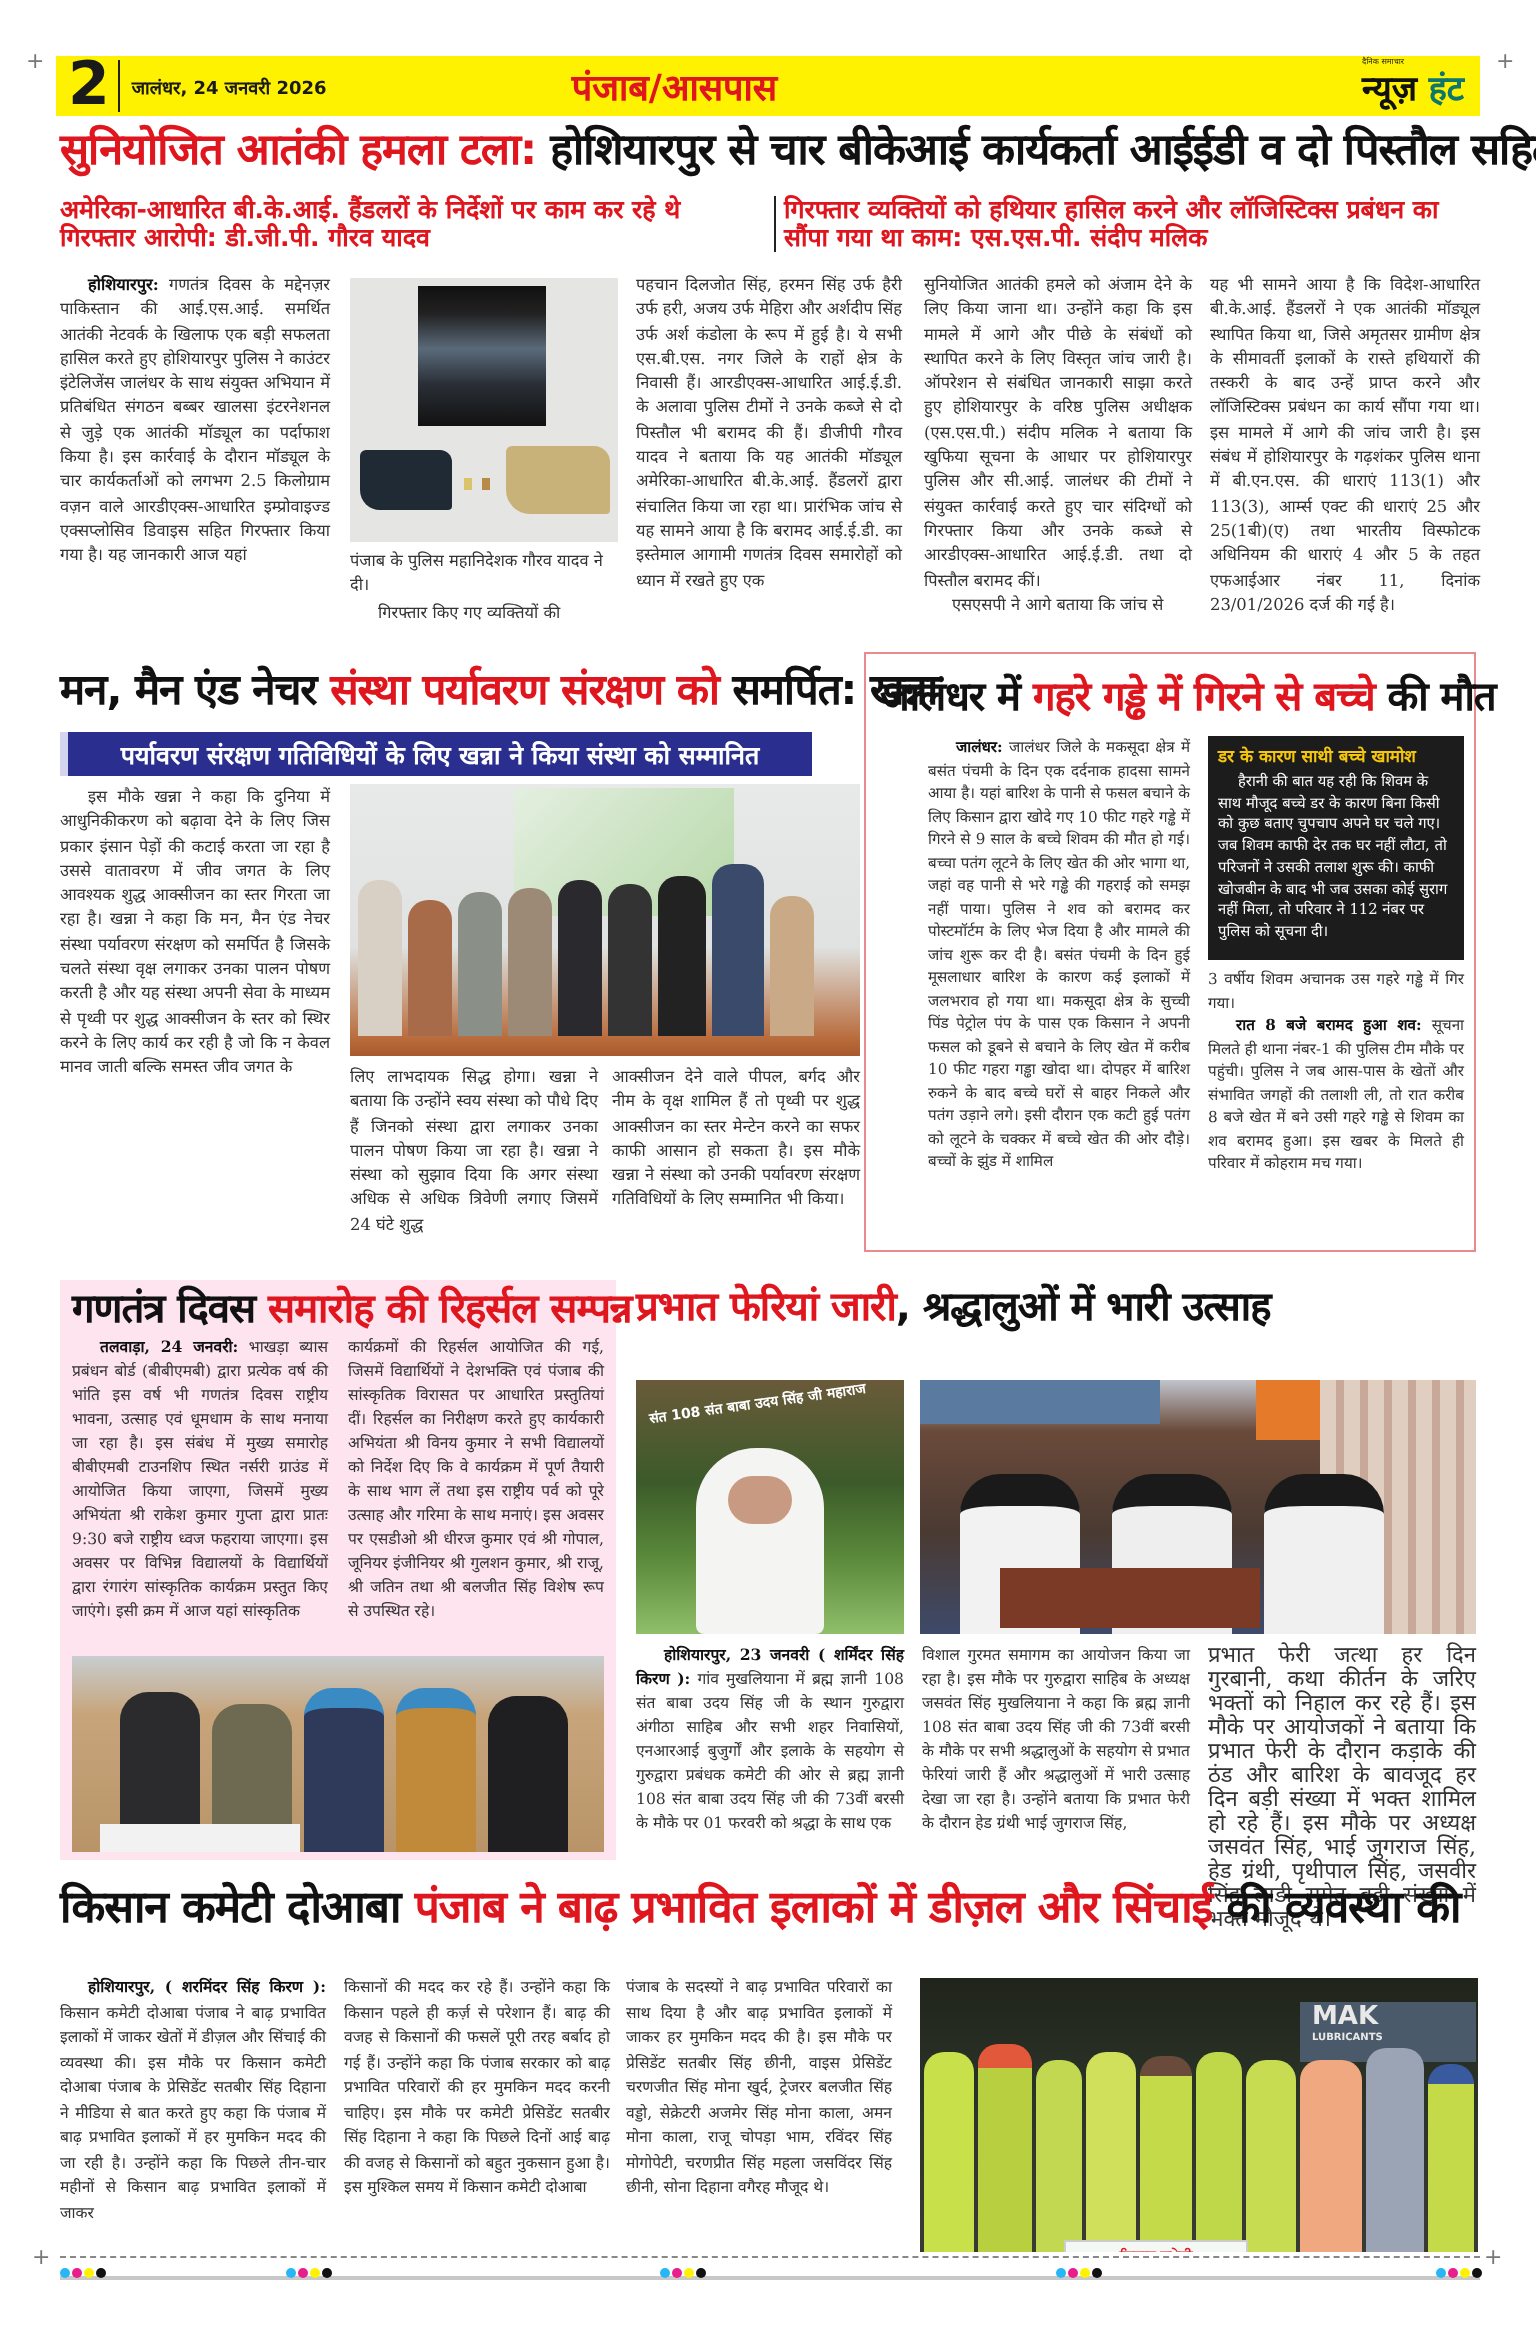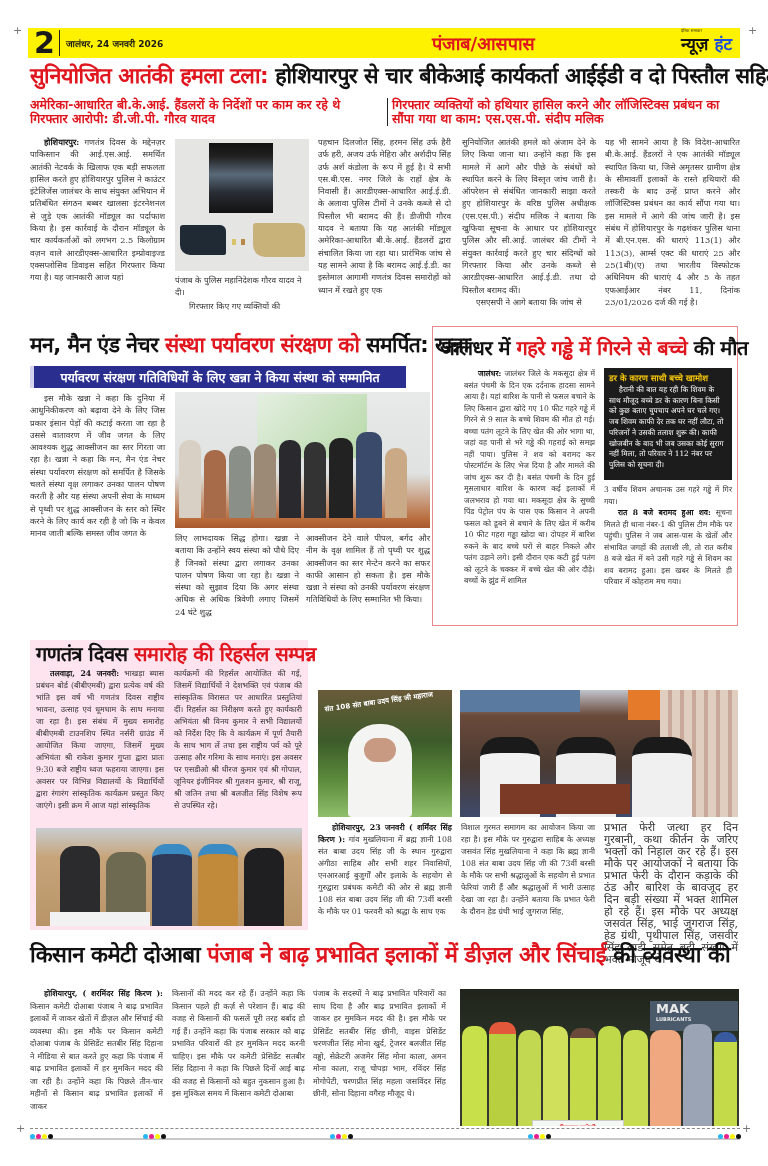--- a/index.html
+++ b/index.html
@@ -1,24 +1,24 @@
 <!DOCTYPE html>
 <html><head>
 <meta charset="utf-8">
 <style>
   * { box-sizing: border-box; margin: 0; padding: 0; }
   body { width: 768px; height: 1166px; background: #fff; font-family: "DejaVu Serif", serif; color: #1a1a1a; position: relative; overflow: hidden; }
   .reg { position: absolute; font-family: "DejaVu Sans", sans-serif; font-size: 11px; color: #777; }
   .masthead { position: absolute; left: 28px; top: 28px; width: 712px; height: 30px; background: #fff200; display: flex; align-items: center; }
   .page-num { font-family: "DejaVu Sans", sans-serif; font-weight: bold; font-size: 30px; line-height: 30px; padding: 0 4px 0 6px; border-right: 1px solid #222; height: 26px; display: flex; align-items: center; }
   .dateline { font-family: "DejaVu Sans", sans-serif; font-size: 9px; font-weight: bold; margin-left: 6px; width: 160px; }
-  .section-title { font-family: "DejaVu Sans", sans-serif; font-weight: bold; font-size: 18px; color: #e0161f; flex: 1; text-align: center; margin-left: 60px; }
+  .section-title { font-family: "DejaVu Sans", sans-serif; font-weight: bold; font-size: 18px; color: #e0161f; flex: 1; margin-left: 60px; }
   .logo { font-family: "DejaVu Sans", sans-serif; font-weight: bold; font-size: 17px; margin-right: 8px; position: relative; }
   .logo .l1 { color: #111; }
-  .logo .l2 { color: #1d4ed8; text-align: right; }
+  .logo .l2 { color: #0f766e; text-align: right; }
   .logo .tiny { position: absolute; top: -4px; left: 0; font-size: 4px; font-weight: normal; }
   .headline { position: absolute; font-family: "DejaVu Sans", sans-serif; font-weight: bold; letter-spacing: -0.5px; white-space: nowrap; }
   .red { color: #e0161f; }
   .black { color: #111; }
   .col { position: absolute; font-size: 8.2px; line-height: 12.3px; text-align: justify; color: #333; }
   .col p { text-indent: 14px; }
   .col b { color: #111; }
   .photo { position: absolute; overflow: hidden; }
   .caption { position: absolute; font-size: 8.2px; line-height: 12.3px; color: #333; }
   .deck { position: absolute; font-family: "DejaVu Sans", sans-serif; font-size: 12.5px; line-height: 14px; color: #e0161f; font-weight: bold; }
@@ -148,20 +148,21 @@
     <div style="width:40px;height:80px;background:#2b2b2e;border-radius:14px 14px 0 0;"></div>
     <div style="width:40px;height:74px;background:#6e6a52;border-radius:14px 14px 0 0;"></div>
     <div style="width:40px;height:82px;background:#2f3a5a;border-radius:14px 14px 0 0;border-top:10px solid #3a8ac4;"></div>
     <div style="width:40px;height:82px;background:#c08a3a;border-radius:14px 14px 0 0;border-top:10px solid #3a8ac4;"></div>
     <div style="width:40px;height:78px;background:#1f1f22;border-radius:14px 14px 0 0;"></div>
   </div>
   <div style="position:absolute;left:14px;top:84px;width:100px;height:14px;background:#f2f2f2;"></div>
 </div>
 
 <div class="headline" style="left:318px;top:640px;font-size:20px;line-height:26px;">
+  <div><span class="red">प्रभात फेरियां जारी</span><span class="black">, श्रद्धालुओं में भारी उत्साह</span></div>
 </div>
 <div class="photo" style="left:318px;top:690px;width:134px;height:127px;background:linear-gradient(180deg,#6a5a3a 0%,#3c5a2a 40%,#5a8a3a 70%,#8fbf6a 100%);">
   <div style="position:absolute;left:6px;top:6px;width:124px;font-size:7px;color:#fff;font-weight:bold;font-family:'DejaVu Sans',sans-serif;transform:rotate(-8deg);">संत 108 संत बाबा उदय सिंह जी महाराज</div>
   <div style="position:absolute;left:30px;top:34px;width:64px;height:93px;background:#f4f4f2;border-radius:30px 30px 4px 4px;"></div>
   <div style="position:absolute;left:46px;top:48px;width:32px;height:24px;background:#c89a82;border-radius:12px;"></div>
 </div>
 <div class="photo" style="left:460px;top:690px;width:278px;height:127px;background:linear-gradient(180deg,#c0c4cc 0%,#6a4a3a 20%,#4a3a32 60%,#3e4a6a 100%);">
   <div style="position:absolute;left:0;top:0;width:120px;height:22px;background:#5a7aa0;"></div>
   <div style="position:absolute;left:168px;top:0;width:36px;height:30px;background:#e47a2a;"></div>
   <div style="position:absolute;left:200px;top:0;width:78px;height:127px;background:repeating-linear-gradient(90deg,#e0cfc0 0 8px,#c8a898 8px 12px);"></div>

